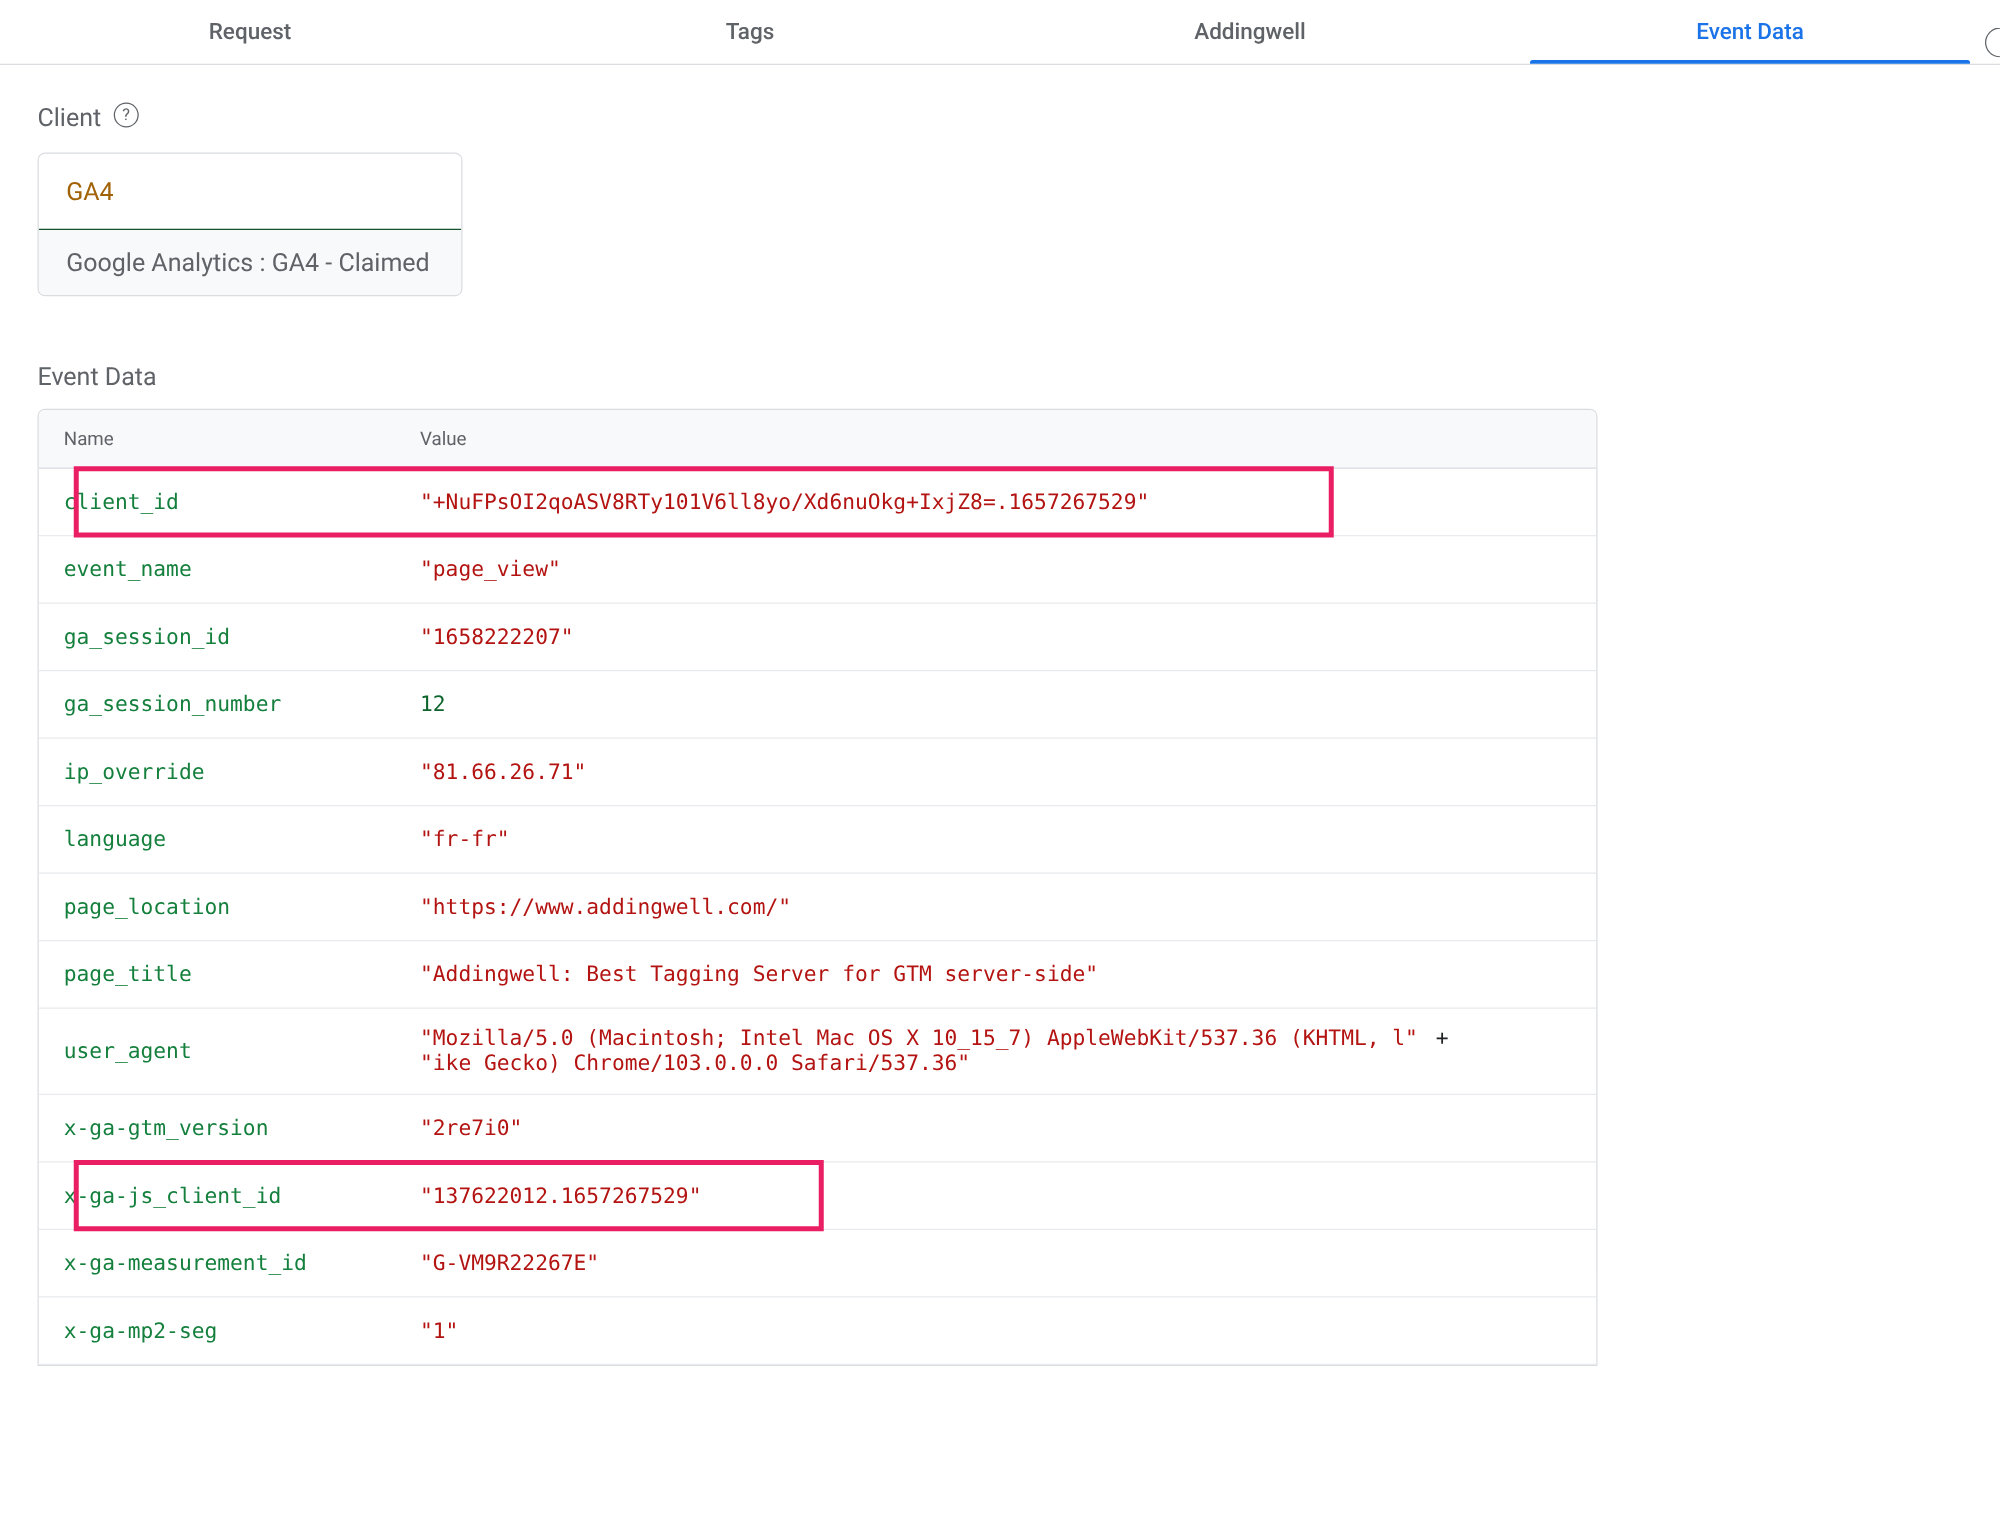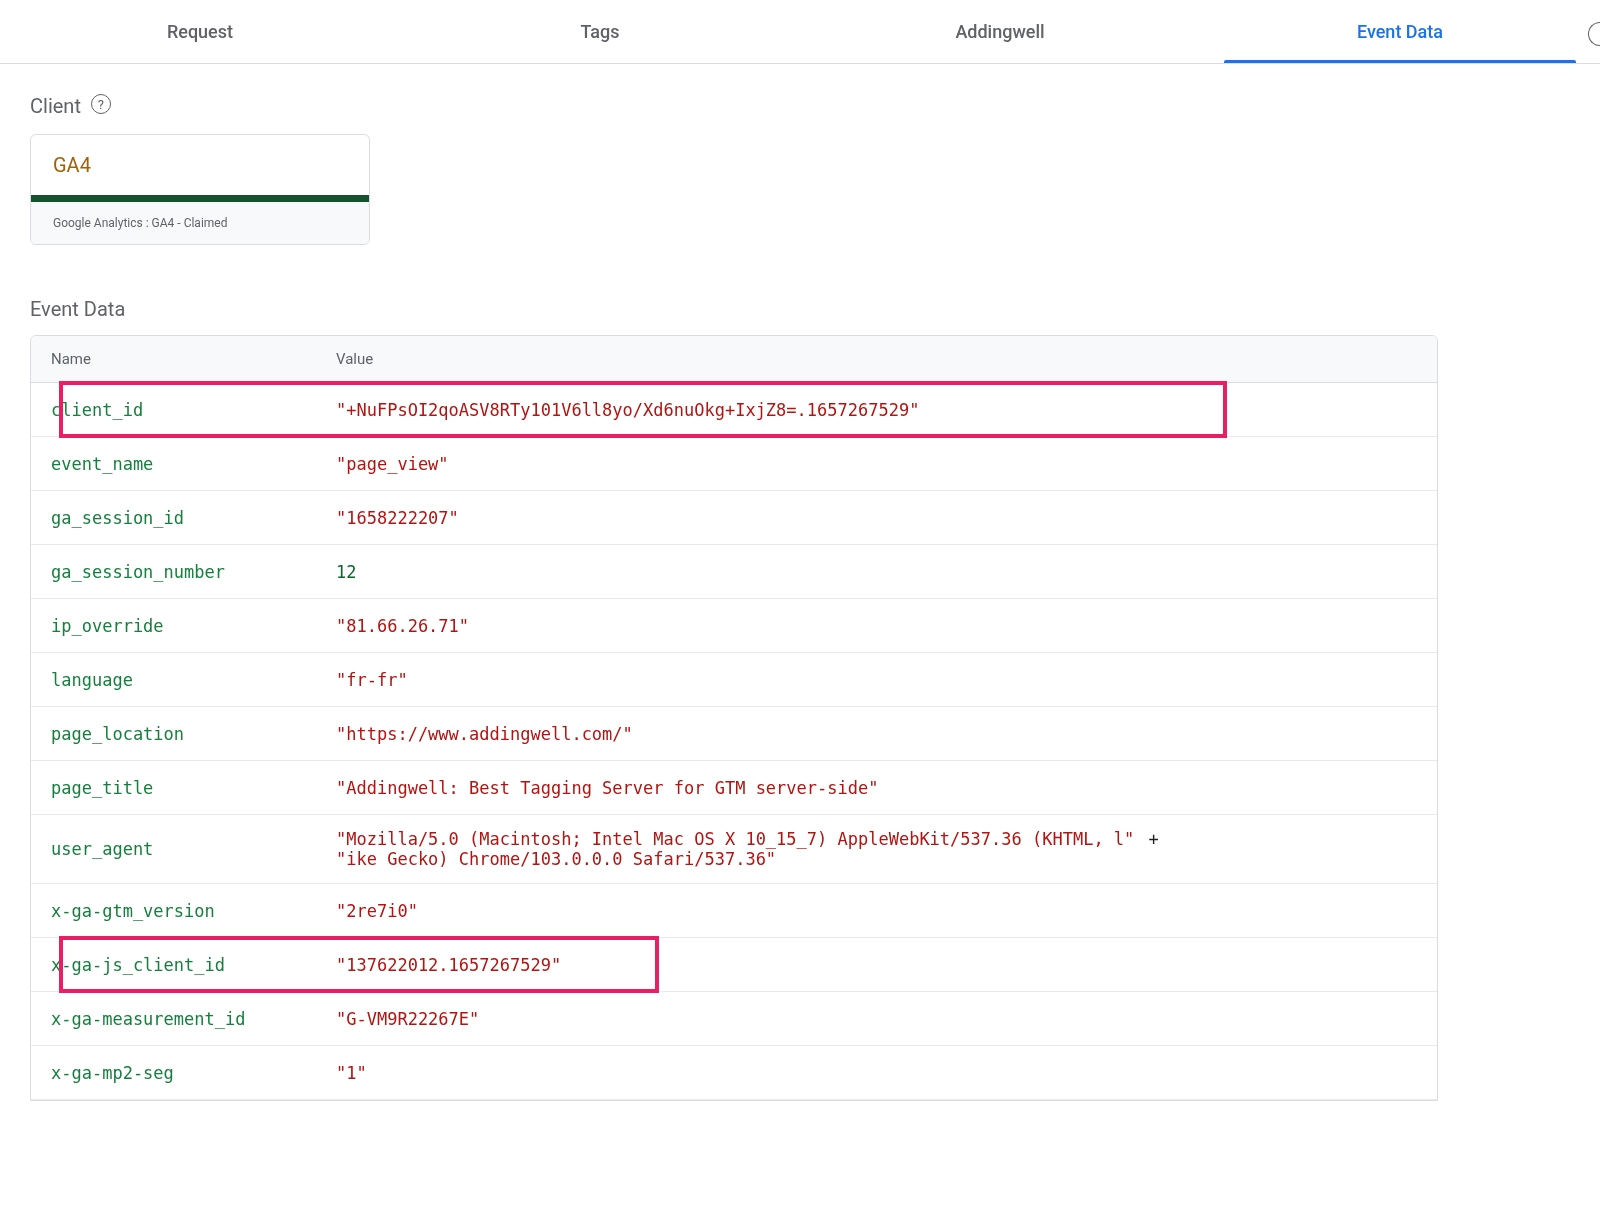--- a/index.html
+++ b/index.html
@@ -5,21 +5,21 @@
   * { box-sizing: border-box; margin: 0; padding: 0; }
   body {
     font-family: -apple-system, BlinkMacSystemFont, "Segoe UI", Roboto, Arial, sans-serif;
     background: #fff;
     color: #202124;
     width: 1600px;
   }
   .tabs {
     display: flex;
     border-bottom: 1px solid #dadce0;
-    height: 64px;
+    height: 52px;
     align-items: stretch;
   }
   .tab {
     flex: 1;
     display: flex;
     align-items: center;
     justify-content: center;
     font-size: 18px;
     color: #5f6368;
     font-weight: 500;
@@ -69,35 +69,35 @@
     margin-bottom: 48px;
     overflow: hidden;
   }
   .client-card .card-main {
     padding: 18px 22px;
     font-size: 20px;
     color: #a16207;
   }
   .client-card .card-sub {
     padding: 14px 22px;
-    font-size: 12px;
+    font-size: 20px;
     color: #5f6368;
     background: #f8f9fa;
-    border-top: 7px solid #14532d;
+    border-top: 1px solid #14532d;
   }
   .ed-label {
     color: #5f6368;
     font-size: 20px;
     margin-bottom: 14px;
   }
   .table {
     border: 1px solid #dadce0;
     border-radius: 6px 6px 0 0;
     overflow: hidden;
-    width: 1408px;
+    width: 1248px;
   }
   .thead {
     display: flex;
     background: #f8f9fa;
     padding: 14px 20px;
     font-size: 15px;
     color: #5f6368;
     border-bottom: 1px solid #dadce0;
   }
   .col-name { width: 285px; flex-shrink: 0; }

